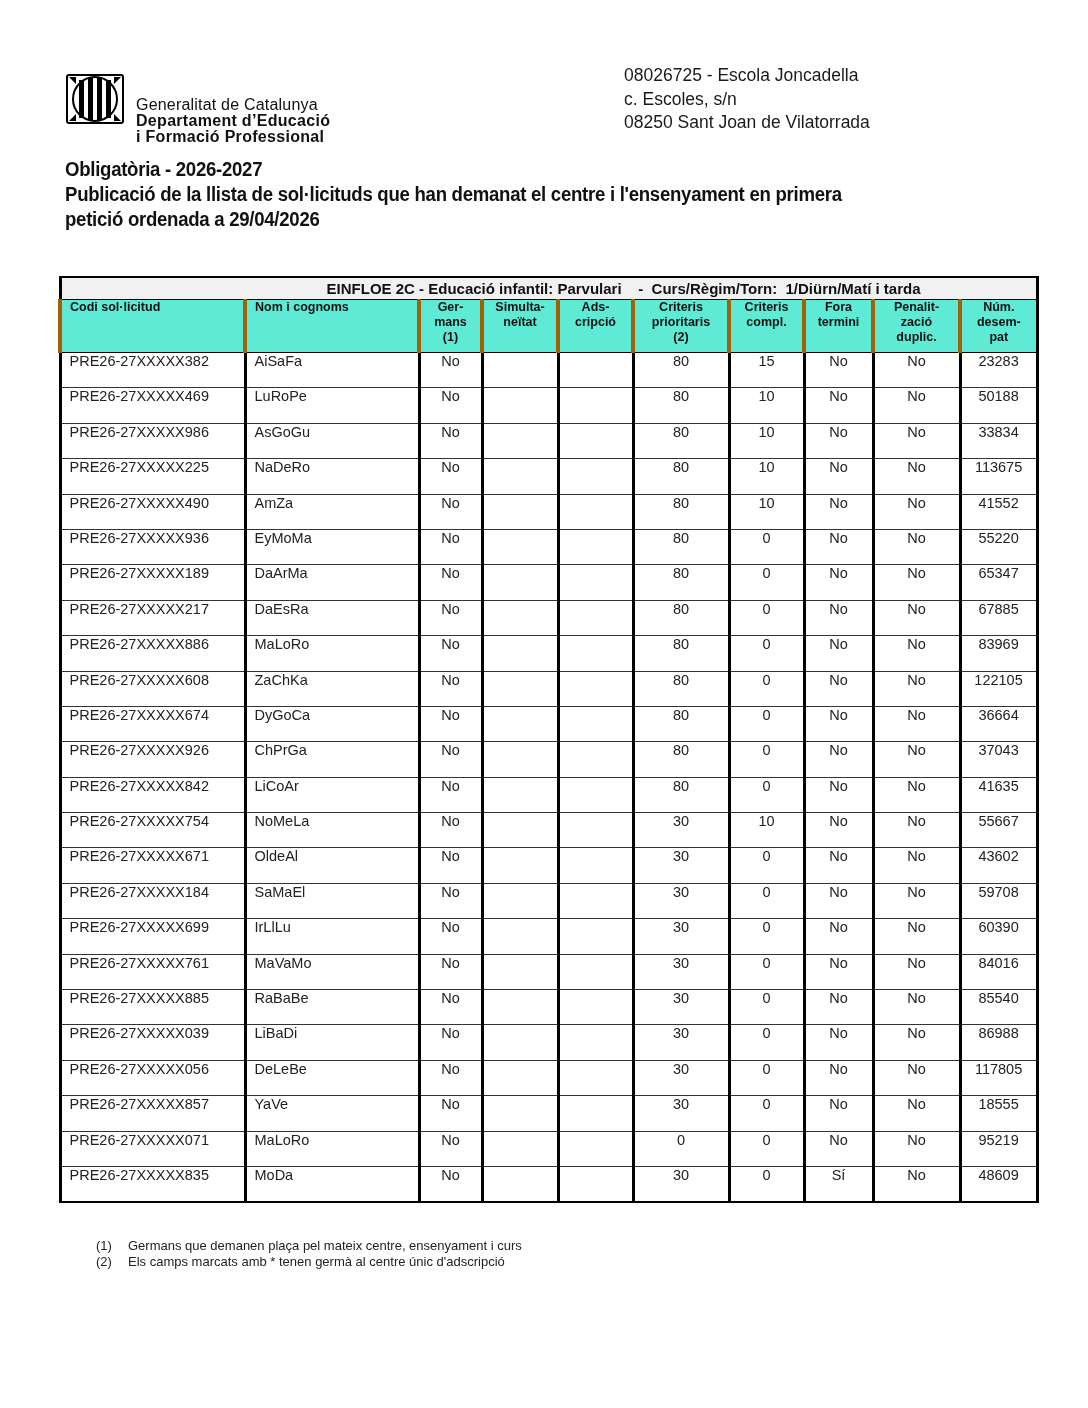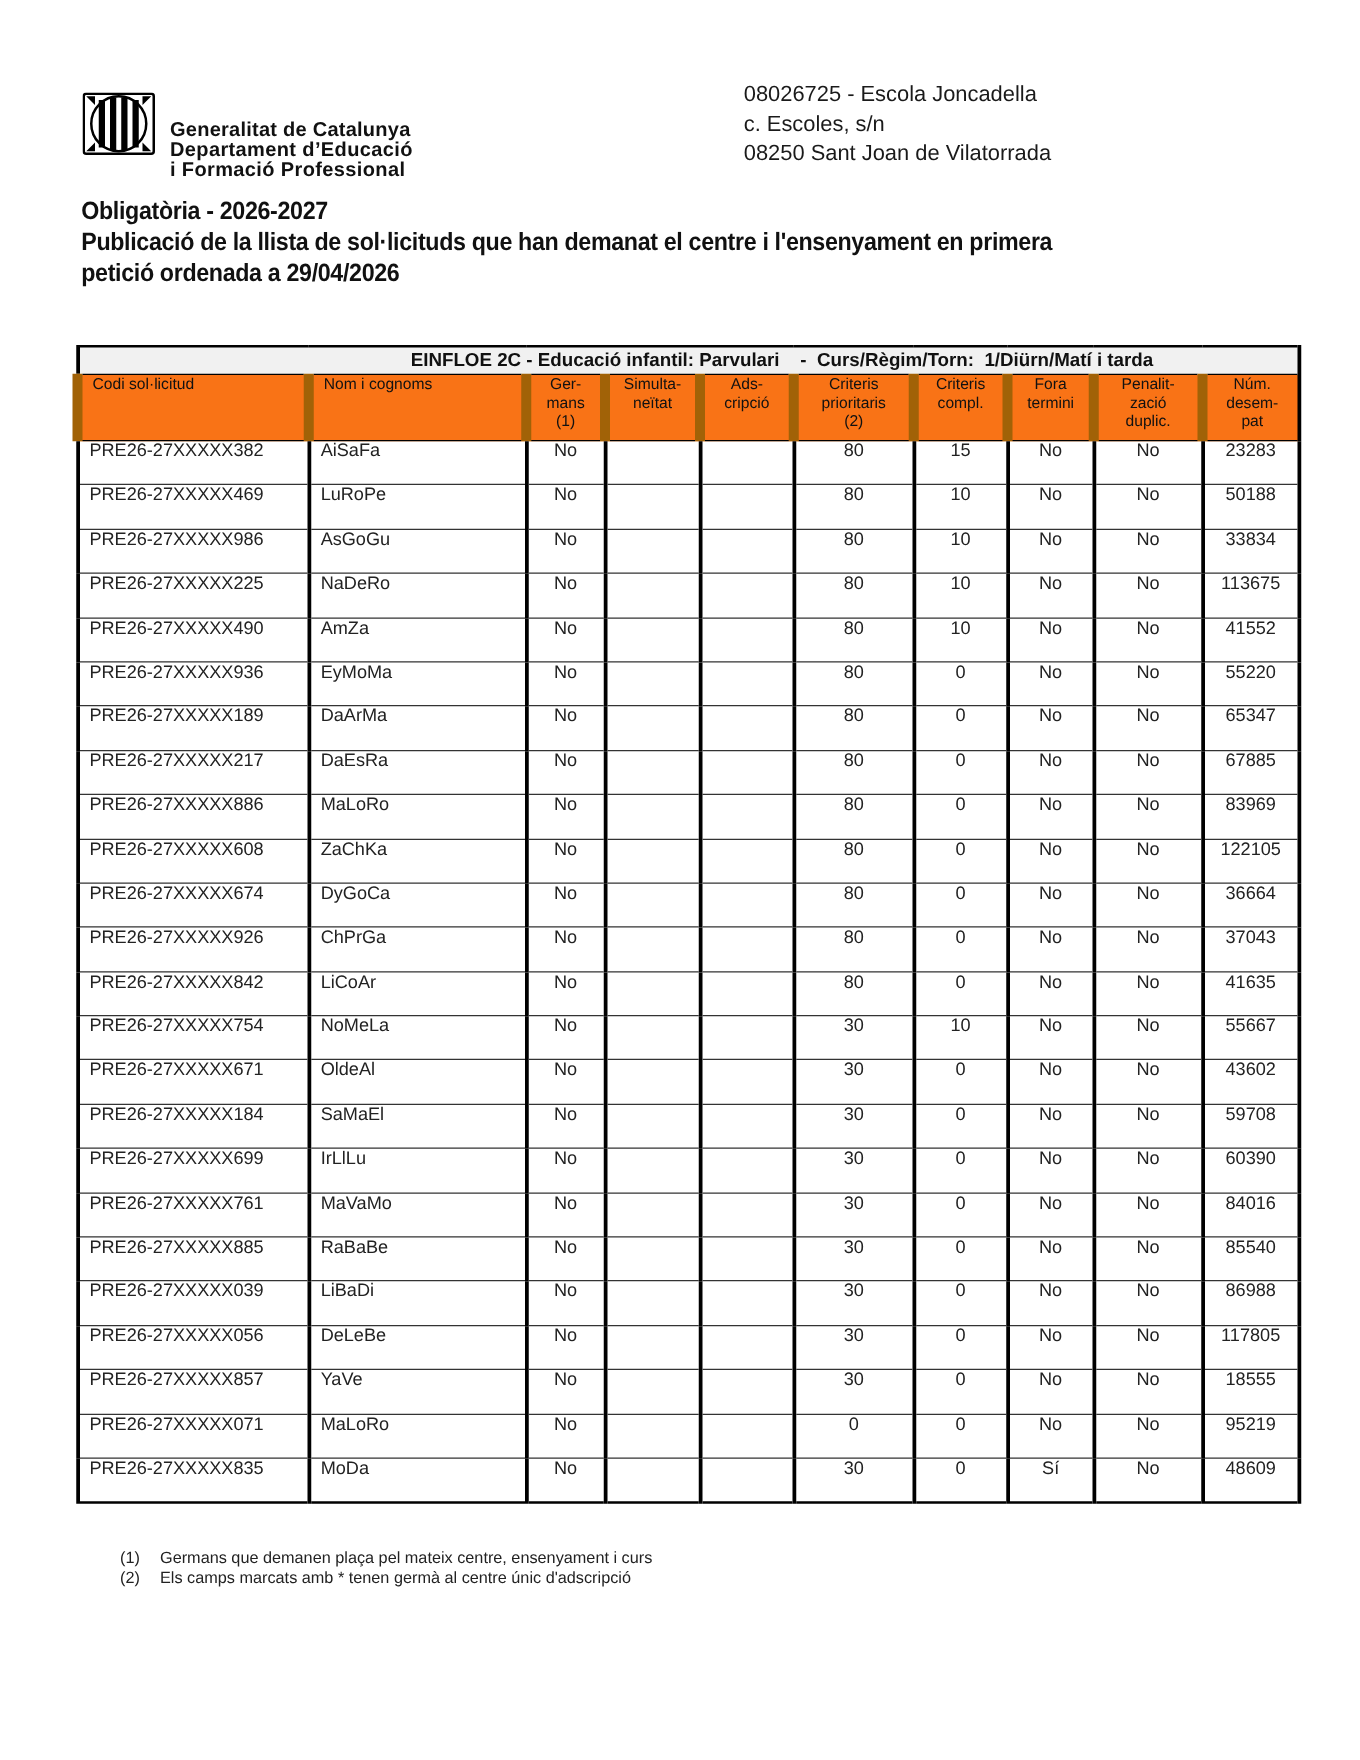--- a/index.html
+++ b/index.html
@@ -1,32 +1,32 @@
 <!DOCTYPE html>
 <html><head>
 <meta charset="utf-8">
 <style>
   html, body { margin: 0; padding: 0; background: #ffffff; }
   body { width: 1088px; height: 1408px; position: relative; font-family: "Liberation Sans", sans-serif; color: #111; overflow: hidden; }
 
   .logo { position: absolute; left: 66px; top: 72px; height: 54px; display: flex; align-items: center; }
   .logo-mark { width: 58px; height: 50px; position: relative; }
   .logo-text { margin-left: 12px; line-height: 16px; font-size: 16px; }
-  .logo-text .l1 { font-weight: bold; letter-spacing: 0.2px; margin-top: 43px; }
+  .logo-text .l1 { font-weight: normal; letter-spacing: 0.2px; margin-top: 43px; }
   .logo-text .l2, .logo-text .l3 { font-weight: bold; letter-spacing: 0.3px; }
 
-  .school { position: absolute; left: 595px; top: 64px; font-size: 17.5px; line-height: 23.5px; color: #1a1a1a; }
+  .school { position: absolute; left: 624px; top: 64px; font-size: 17.5px; line-height: 23.5px; color: #1a1a1a; }
 
   .titles { position: absolute; left: 65px; top: 157px; font-size: 20px; font-weight: bold; line-height: 25px; letter-spacing: -0.3px; transform: scaleX(0.93); transform-origin: left top; width: 1010px; }
 
   table.list { position: absolute; left: 58px; top: 276px; width: 977px; border-collapse: collapse; table-layout: fixed; font-size: 14.5px; }
   table.list th, table.list td { padding: 0; vertical-align: top; }
   .title-row td { background: #f1f1f1; height: 21px; font-weight: bold; font-size: 15px; text-align: center; border-left: 3px solid #000; border-right: 3px solid #000; border-top: 2px solid #000; border-bottom: 1px solid #000; line-height: 21px; }
   .title-row .t-inner { display: inline-block; padding-left: 150px; }
-  .hdr th { background: #f97316; font-weight: normal; font-size: 12.5px; line-height: 15px; text-align: center; height: 52px; border-left: 8px solid #a16207; border-bottom: 1px solid #000; padding-top: 2px; }
+  .hdr th { background: #5eead4; font-weight: bold; font-size: 12.5px; line-height: 15px; text-align: center; height: 52px; border-left: 4px solid #a16207; border-bottom: 1px solid #000; padding-top: 2px; }
   .hdr th.left { text-align: left; padding-left: 8px; }
   .hdr th:last-child { border-right: 3px solid #000; }
   tbody td { height: 34.4px; border-left: 3px solid #000; border-bottom: 1.2px solid #333; text-align: center; line-height: 16px; padding-top: 1px; color: #222; }
   tbody td.left { text-align: left; padding-left: 8px; }
   tbody td:last-child { border-right: 3px solid #000; }
   tbody tr:last-child td { border-bottom: 2px solid #000; }
 
   .notes { position: absolute; left: 96px; top: 1238px; font-size: 13px; line-height: 16px; color: #222; }
   .notes .n { display: flex; }
   .notes .num { width: 32px; }

